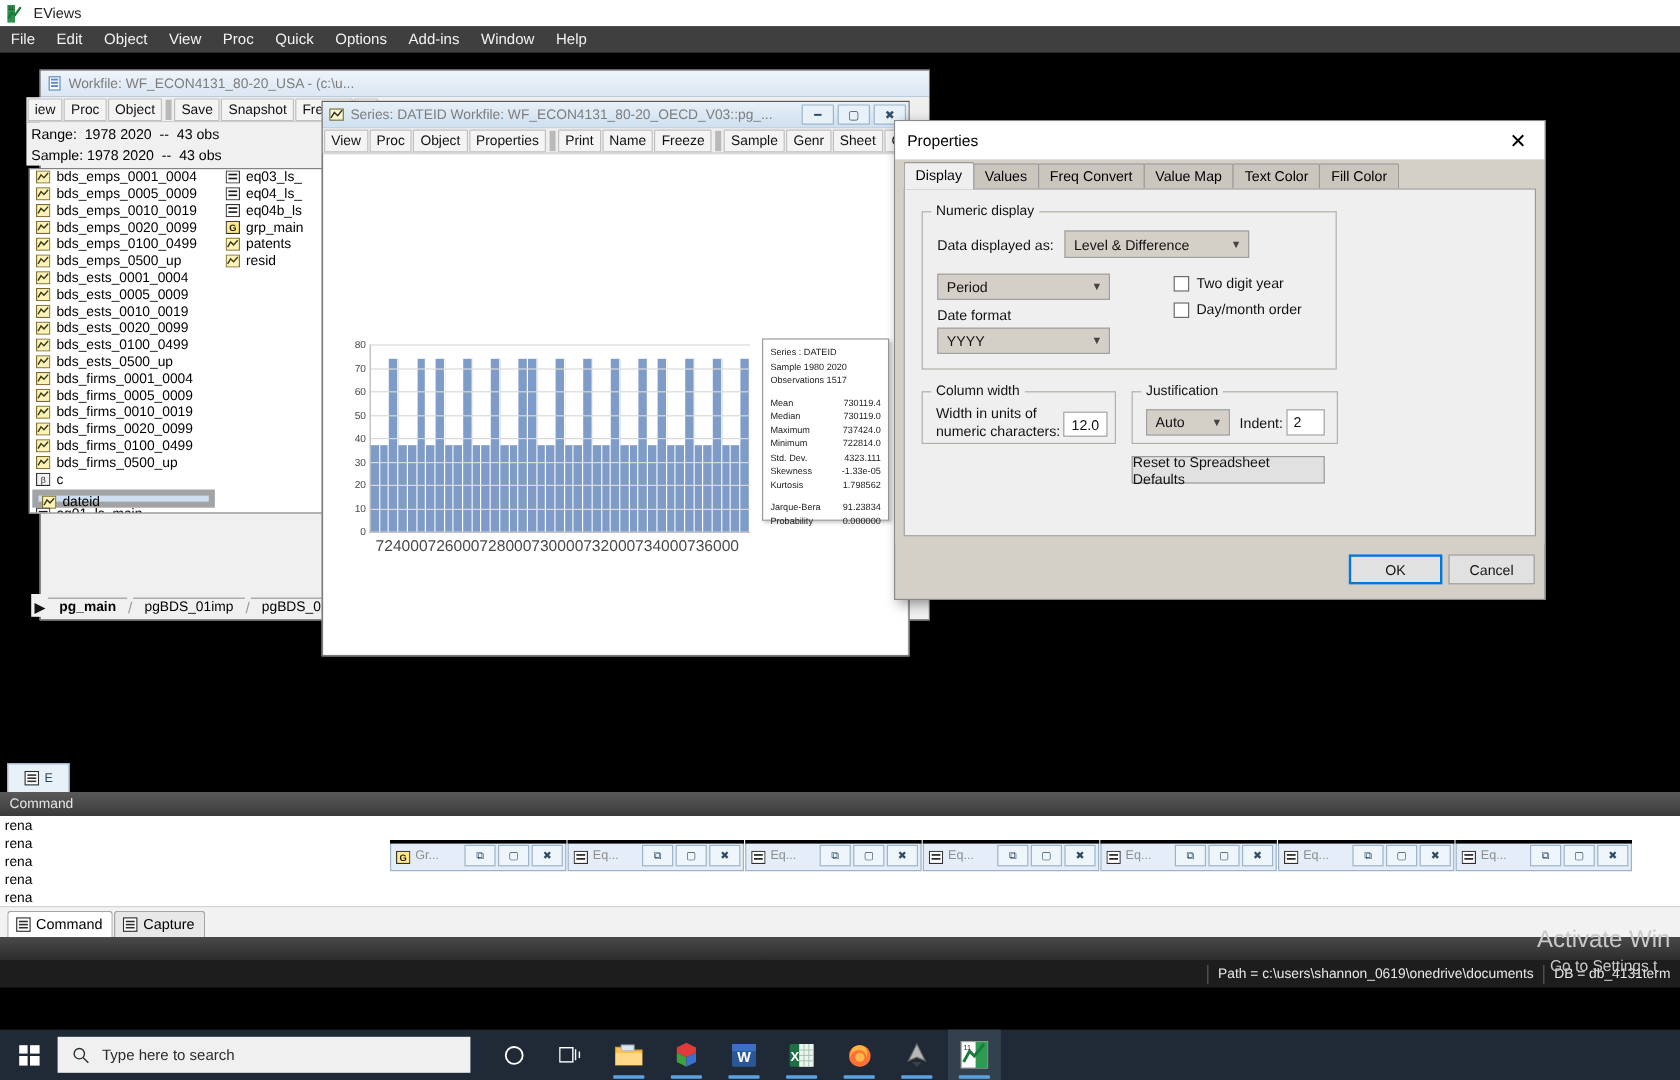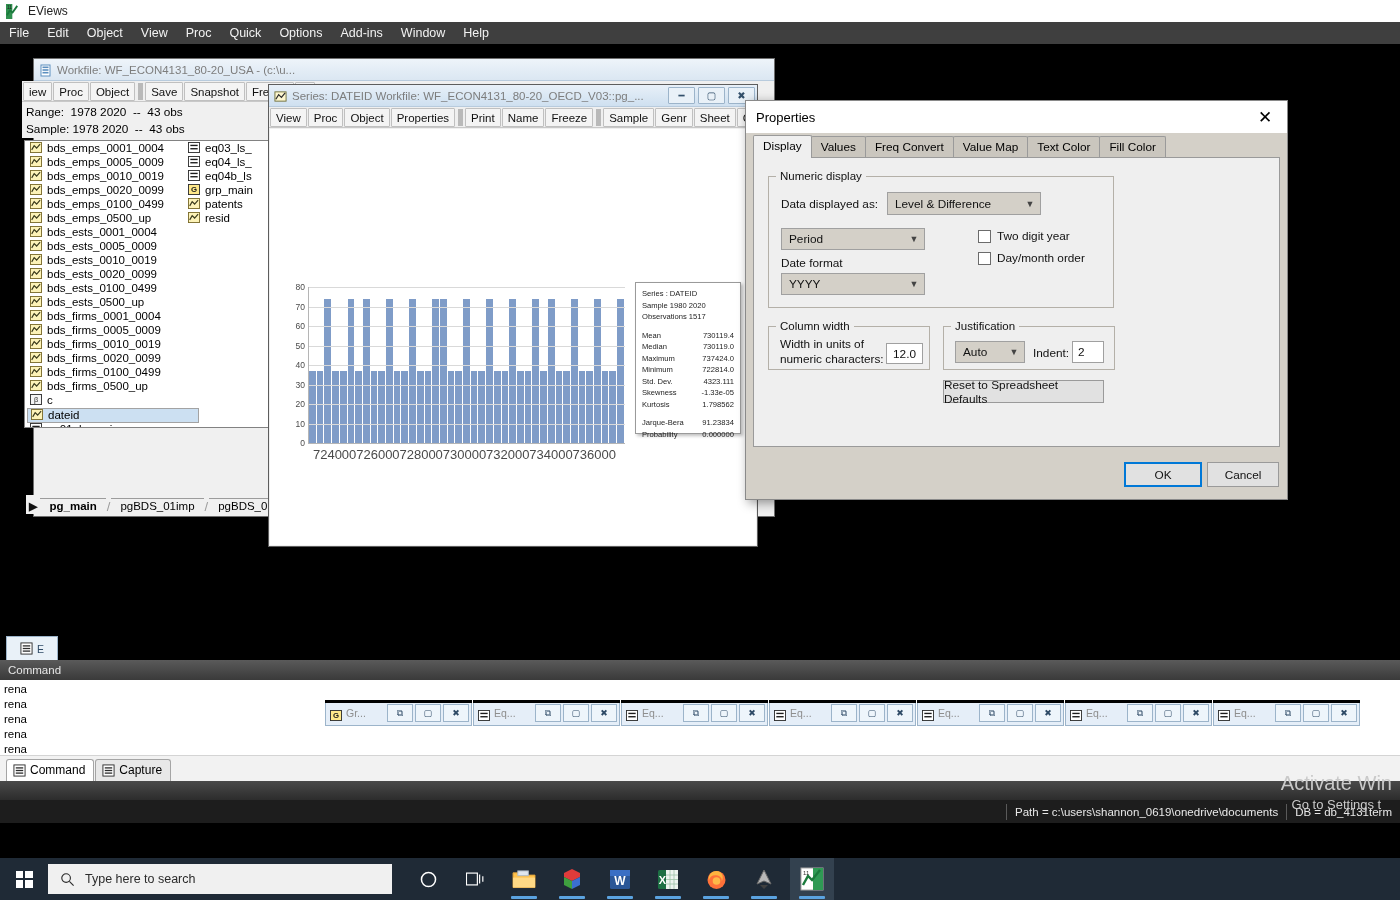--- a/index.html
+++ b/index.html
@@ -84,21 +84,21 @@
     position: relative; background: #ffffff; border: 1px solid #828282;
     margin: 2px 2px 0 2px; height: 288px; overflow: hidden;
   }
   .wf-col { position: absolute; top: 1px; }
   .wf-col.c1 { left: 2px; }
   .wf-col.c2 { left: 160px; }
   .wf-item {
     display: flex; gap: 5px; height: 14px;
     font-size: 11.5px; color: #000; padding: 0 3px; white-space: nowrap;
   }
-  .wf-item.sel { background: #cce0f2; border: 1px solid #a3a3a3; height: 15px; width: 172px; }
+  .wf-item.sel { background: #cce0f2; border: 5px solid #a3a3a3; height: 15px; width: 152px; }
   .ico { width: 12px; height: 11px; flex: 0 0 12px; }
 
   .wf-tabs {
     position: absolute; left: 2px; bottom: 2px; right: 2px; height: 19px;
     display: flex; align-items: flex-end; background: #f0f0f0;
   }
   .wf-tab-arrow {
     font-size: 11px; color: #111; padding: 0 3px 1px 3px; font-weight: bold;
   }
   .wf-tab {

